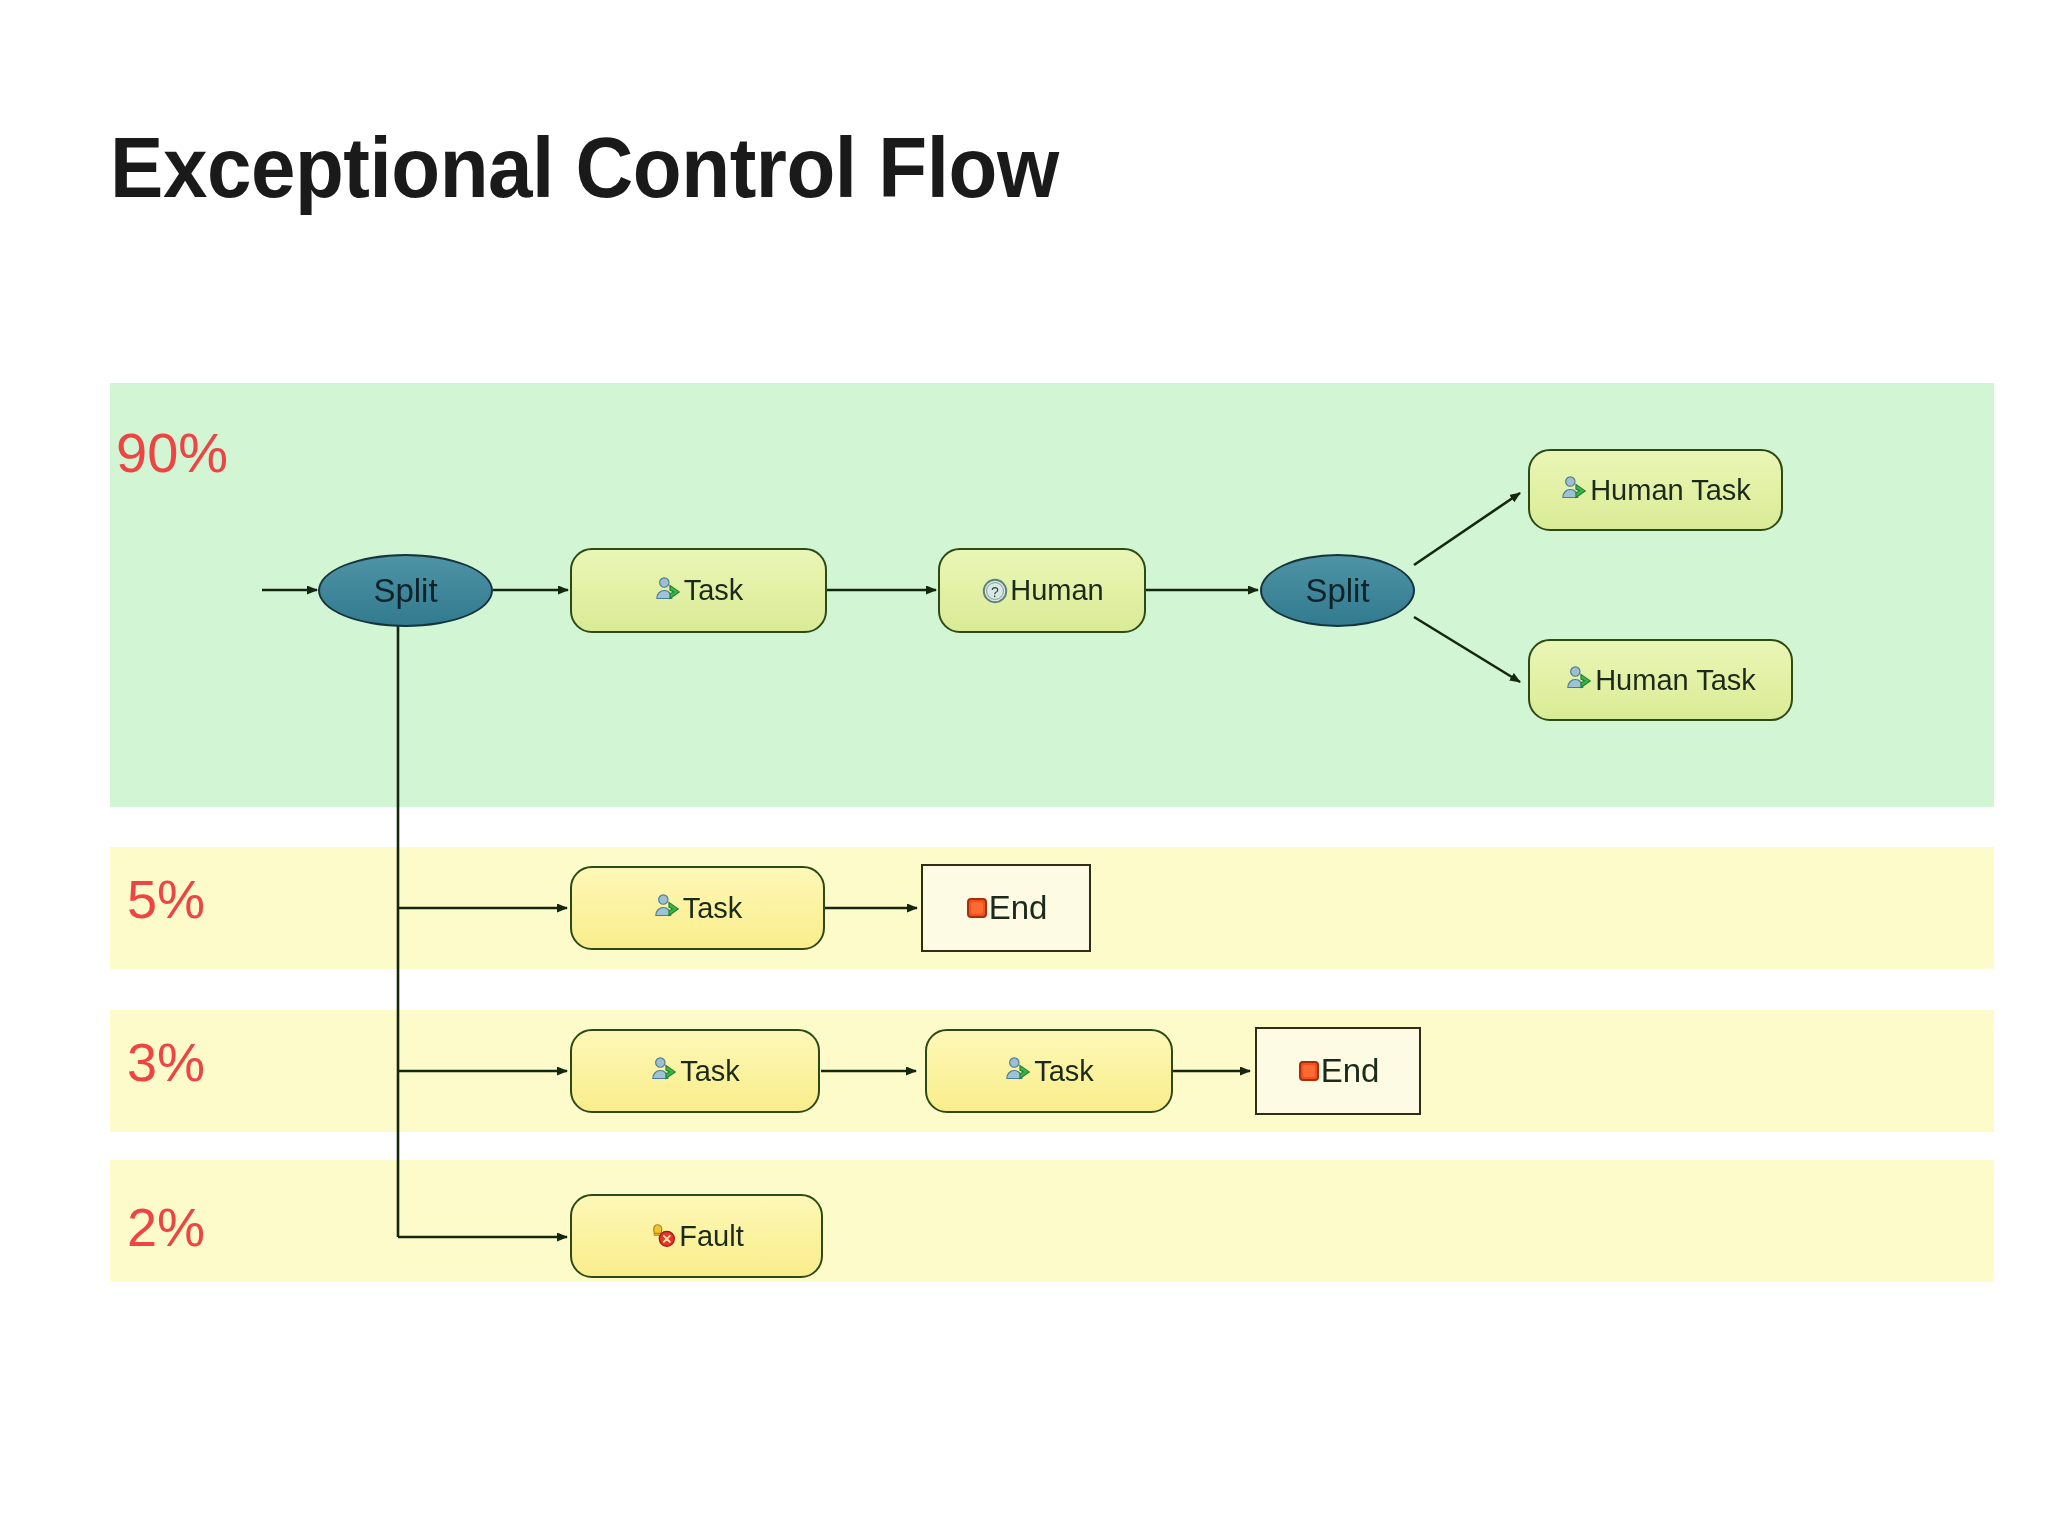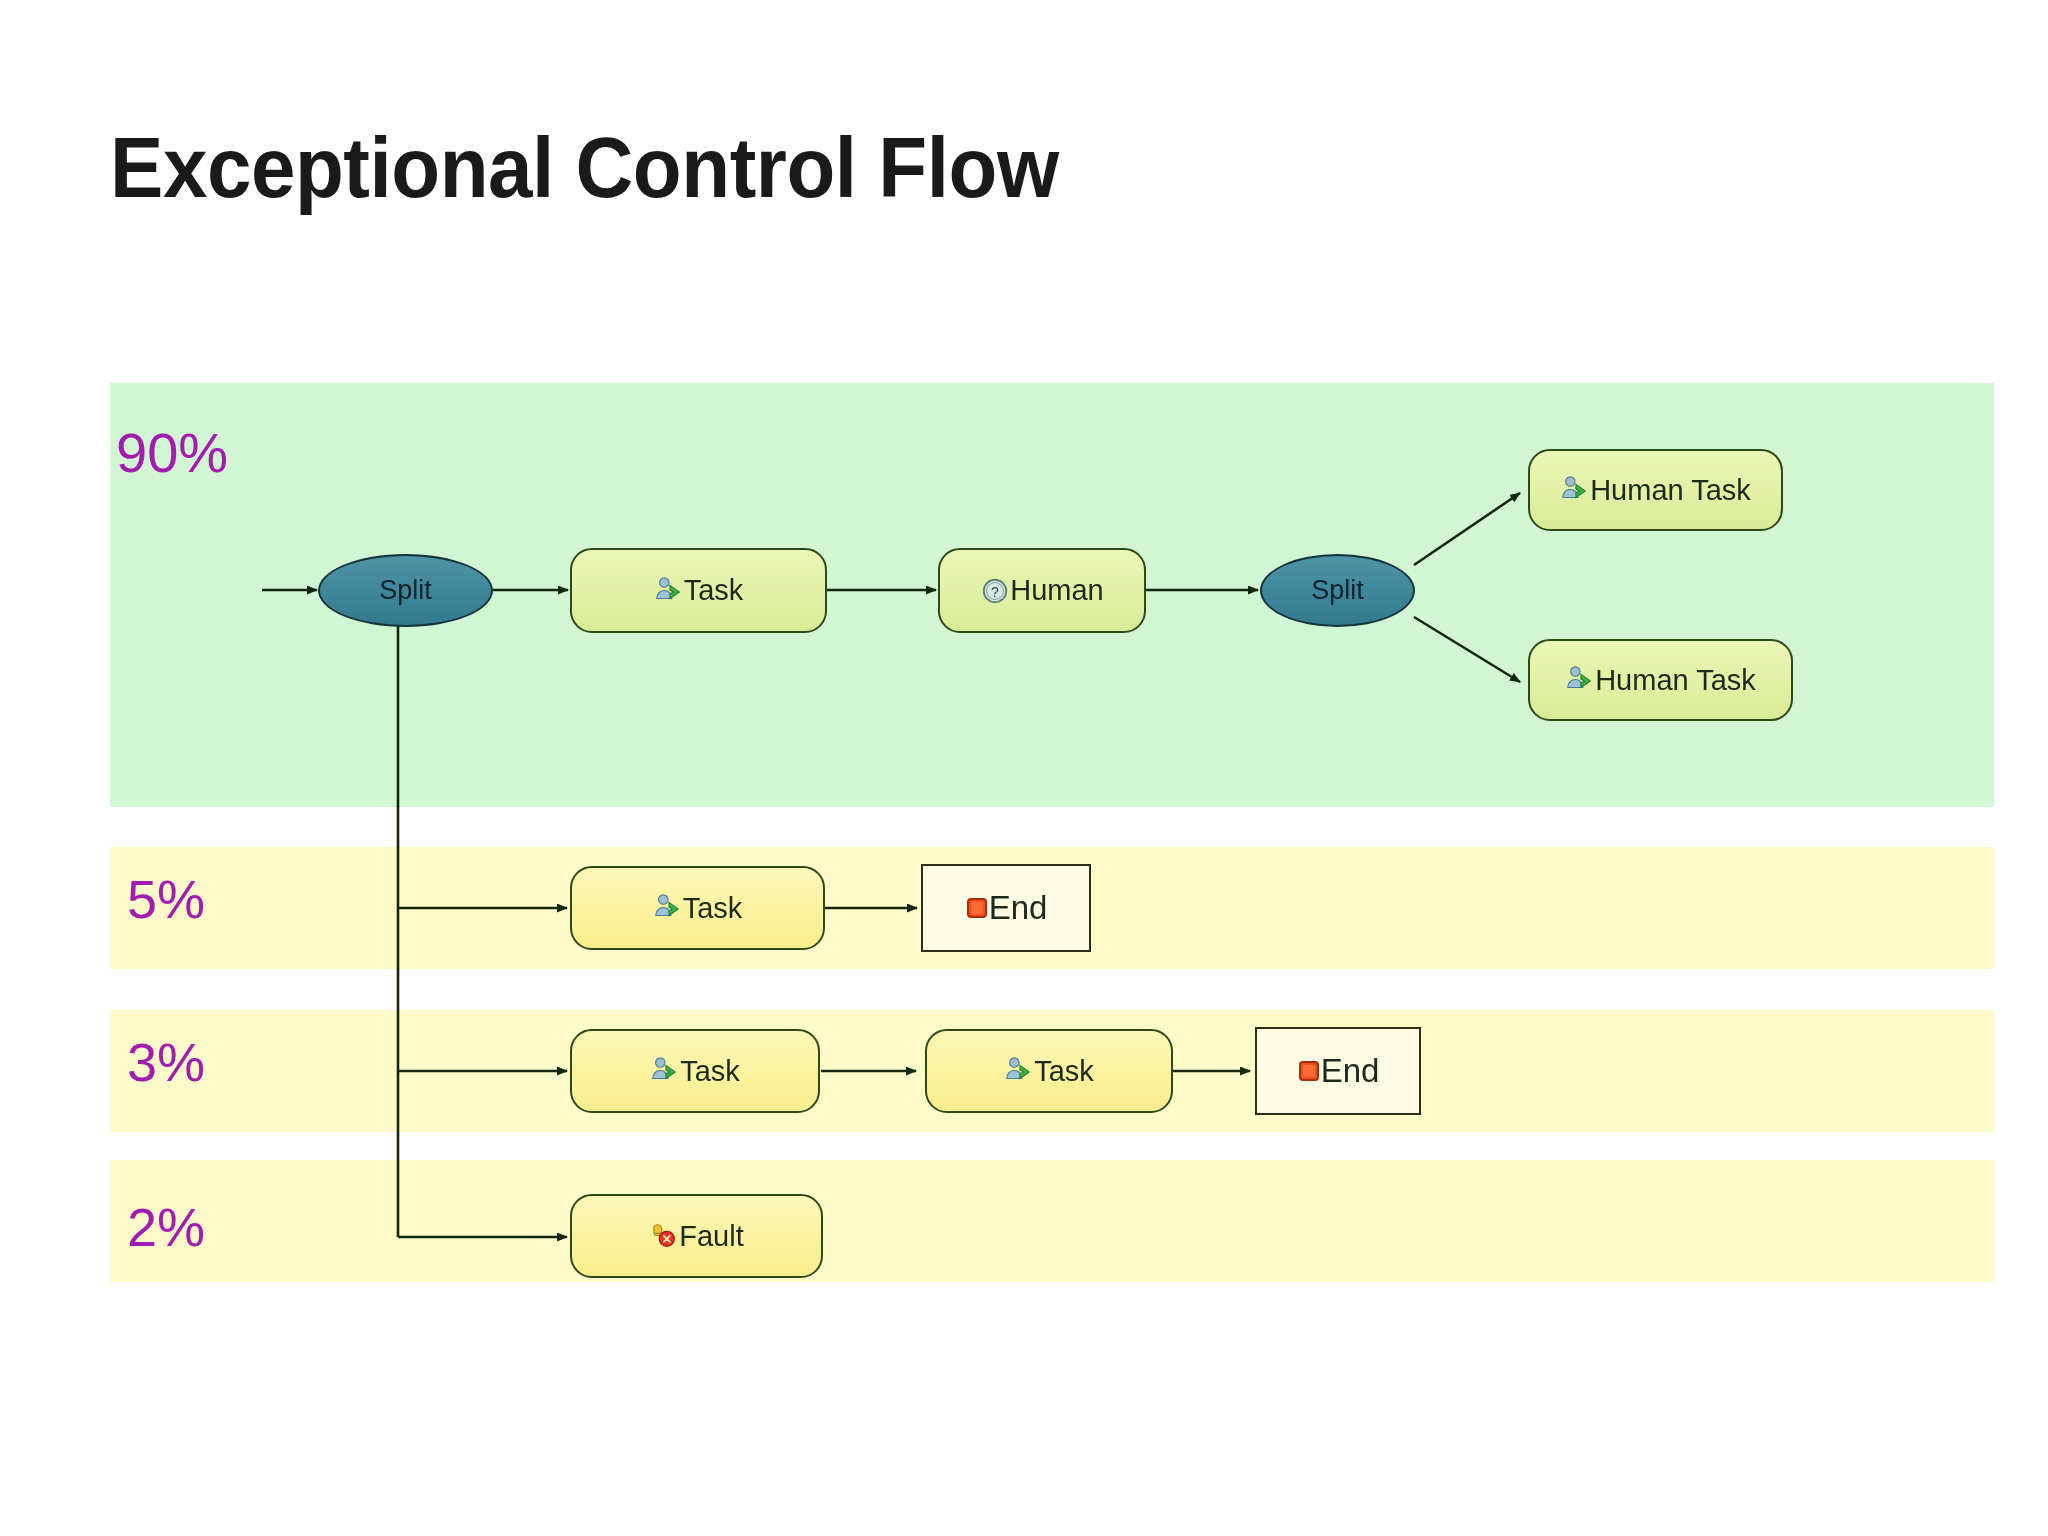--- a/index.html
+++ b/index.html
@@ -40,21 +40,21 @@
   .band-yellow { background: #fcfbc9; }
 
   #band-90 { top: 383px;  height: 424px; background: #d2f5d4; }
   #band-5  { top: 847px;  height: 122px; background: #fcfbc9; }
   #band-3  { top: 1010px; height: 122px; background: #fcfbc9; }
   #band-2  { top: 1160px; height: 122px; background: #fcfbc9; }
 
   .band-pct {
     position: absolute;
     font-family: "Liberation Sans", sans-serif;
-    color: #a21caf;
+    color: #ef4444;
     white-space: nowrap;
   }
   #pct-90 { left: 116px; top: 420px;  font-size: 56px; }
   #pct-5  { left: 127px; top: 868px;  font-size: 54px; }
   #pct-3  { left: 127px; top: 1031px; font-size: 54px; }
   #pct-2  { left: 127px; top: 1196px; font-size: 54px; }
 
   
   #edges {
     position: absolute;
@@ -75,21 +75,21 @@
     font-family: "Liberation Sans", sans-serif;
     color: #1b2a1b;
     white-space: nowrap;
   }
 
   .node-split {
     border-radius: 50%;
     background: linear-gradient(180deg, #4e94a5 0%, #3d8498 60%, #327a8e 100%);
     border: 2px solid #16343c;
     color: #0d2329;
-    font-size: 27px;
+    font-size: 33px;
   }
 
   .node-task {
     border-radius: 22px;
     border: 2px solid #2d4a16;
     font-size: 29px;
   }
   .task-green  { background: linear-gradient(180deg, #eaf6b6 0%, #e2f0a4 55%, #d9eb96 100%); }
   .task-yellow { background: linear-gradient(180deg, #fdf8b8 0%, #fbf29e 55%, #f9ed8c 100%); }
 

